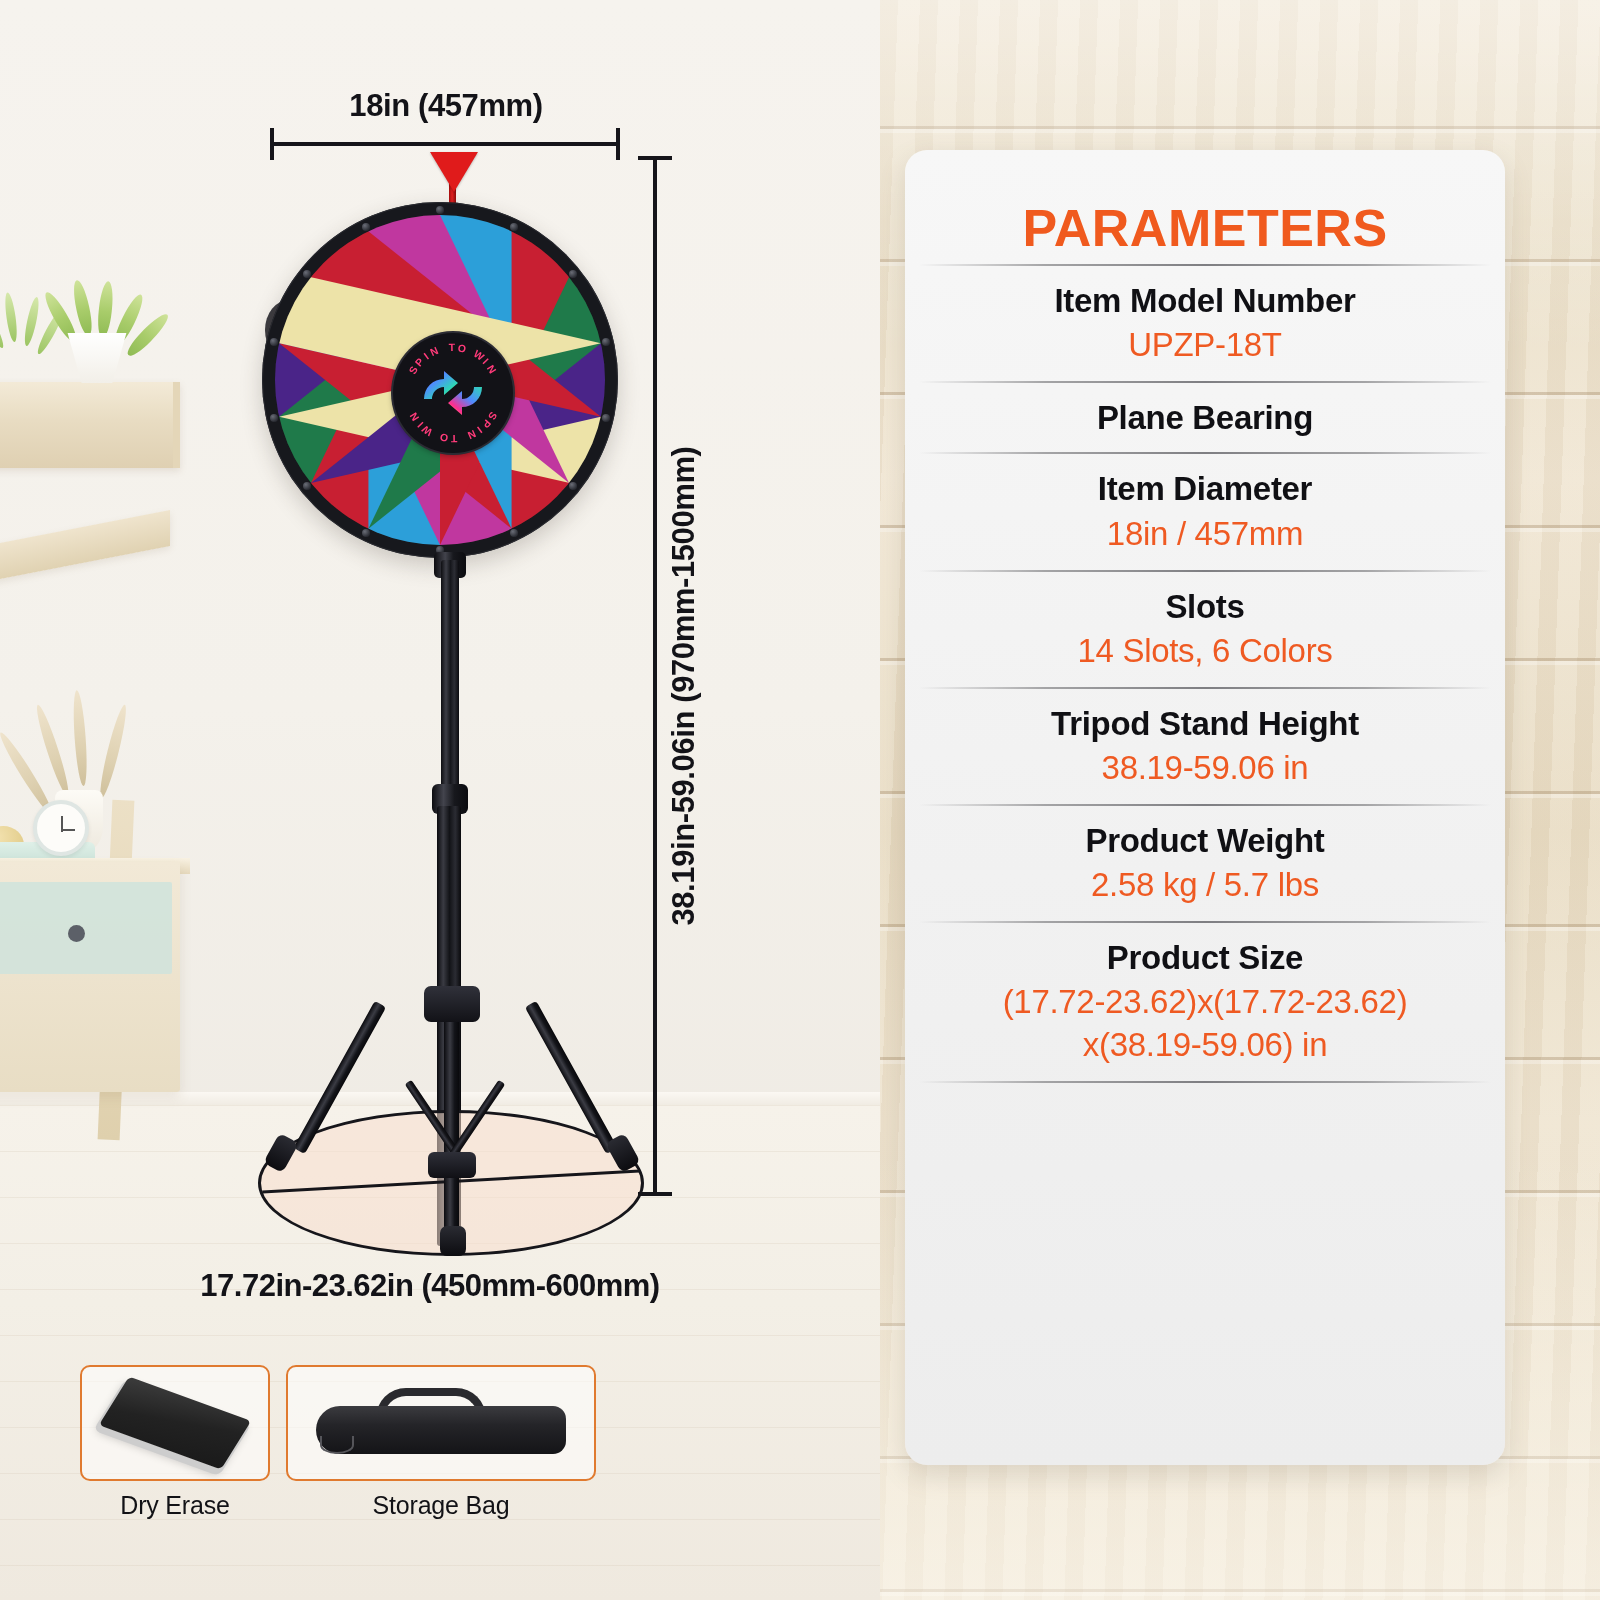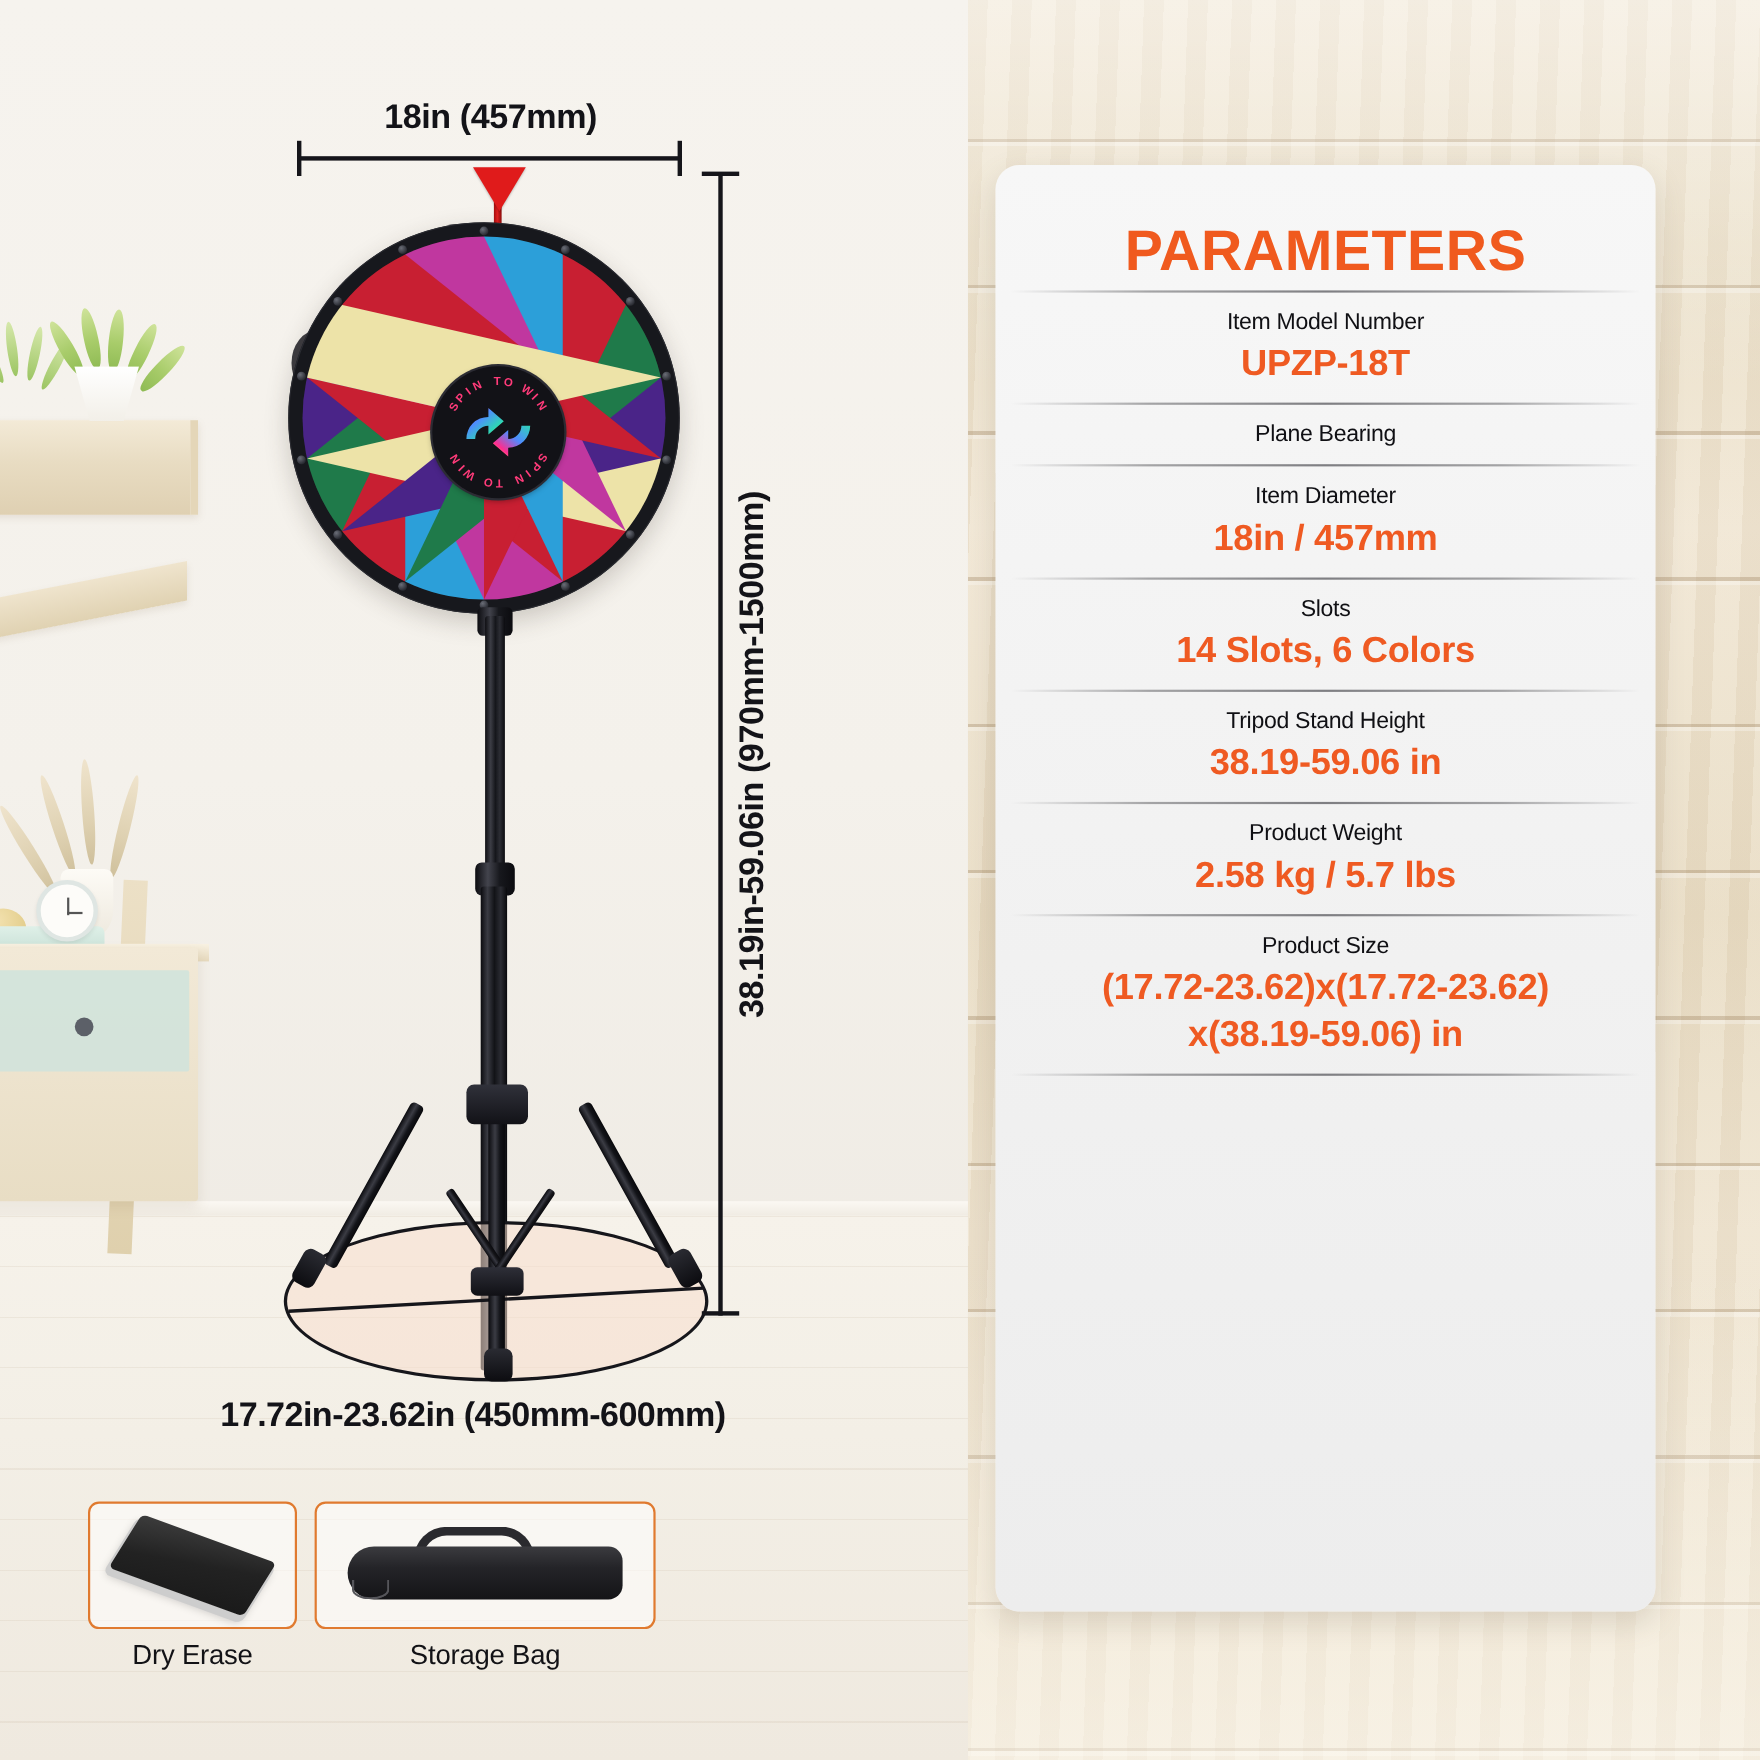--- a/index.html
+++ b/index.html
@@ -336,25 +336,25 @@
   }
   .divider {
     height:2px; margin:0 14px;
     background:linear-gradient(90deg, rgba(180,180,180,0) 0%, rgba(150,150,152,.85) 22%, rgba(120,120,124,.95) 50%, rgba(150,150,152,.85) 78%, rgba(180,180,180,0) 100%);
   }
   .spec {
     display:flex; flex-direction:column; align-items:center; justify-content:center;
     text-align:center; padding:14px 24px;
   }
   .spec-label {
-    font-size:21px; color:#101014; font-weight:400; line-height:1.25;
+    font-size:33px; color:#101014; font-weight:700; line-height:1.25;
     letter-spacing:-.3px;
   }
   .spec-value {
-    font-size:33px; color:#ef5a22; font-weight:700; line-height:1.3;
+    font-size:33px; color:#ef5a22; font-weight:400; line-height:1.3;
     letter-spacing:-.3px; margin-top:3px;
   }
   .spec-value .l2 { display:block; }
 </style>
 </head>
 <body>
 
 <div id="scene">
   <div class="bg-wall"></div>
   <div class="wall-wood"></div>

